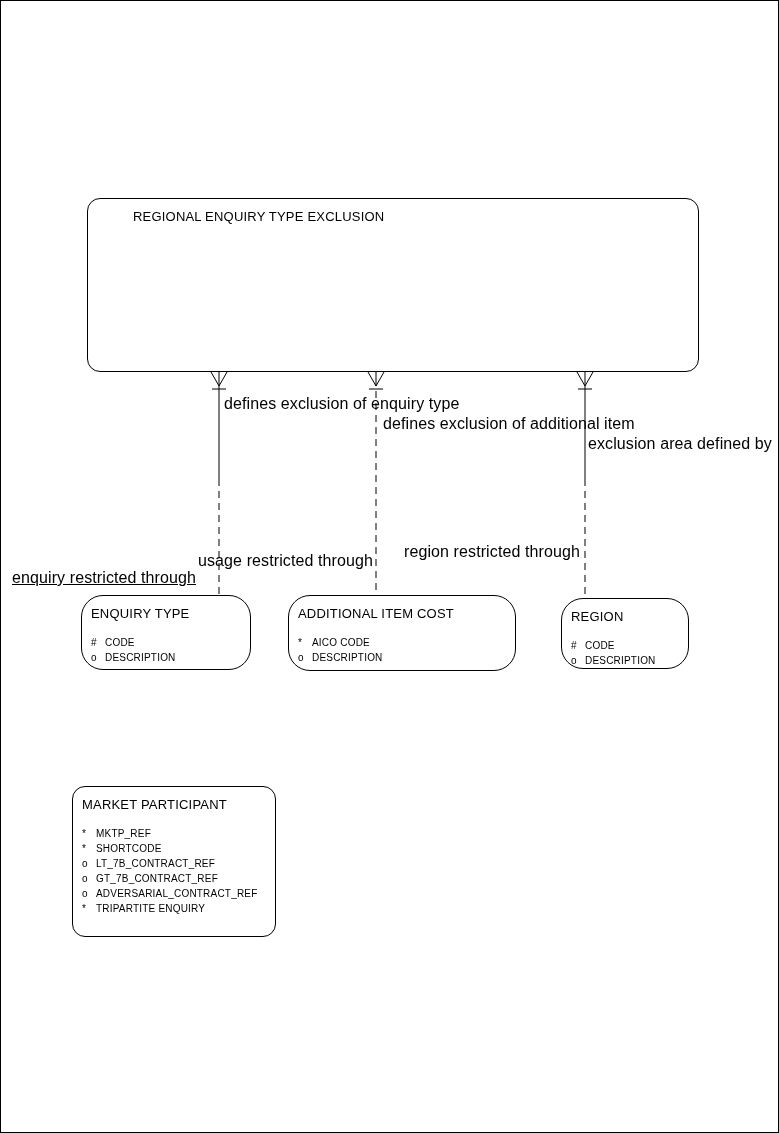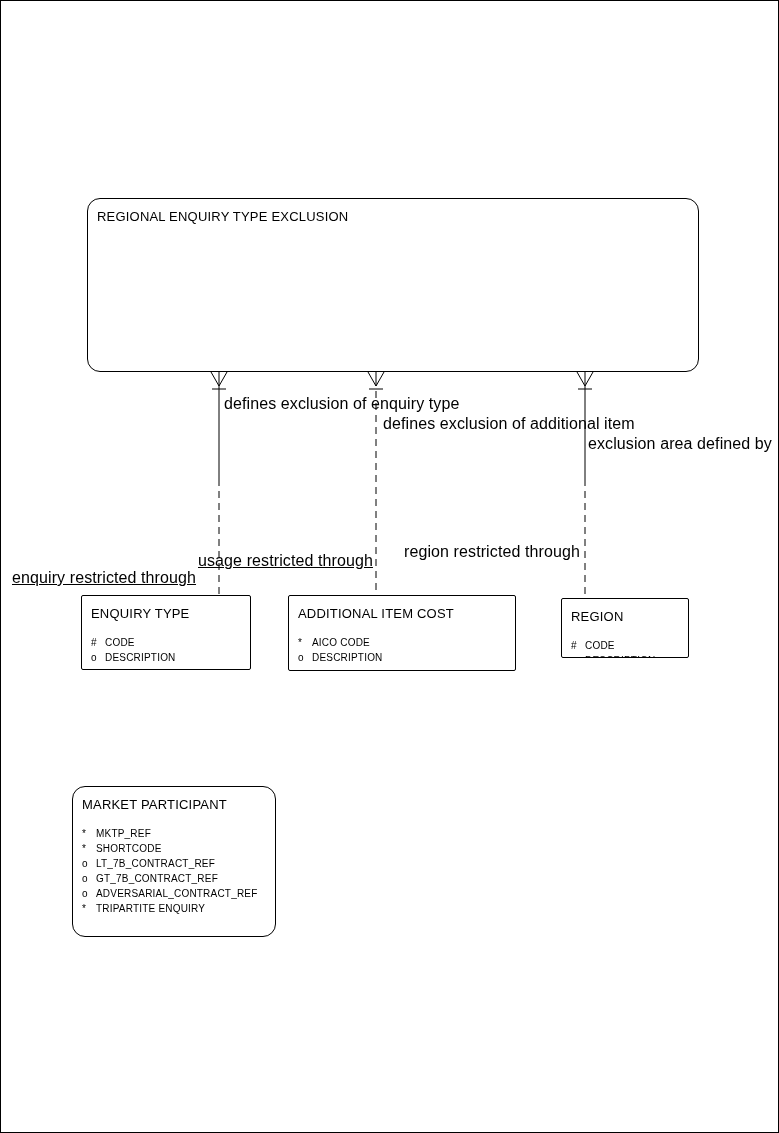--- a/index.html
+++ b/index.html
@@ -11,21 +11,21 @@
     border:1px solid #000;
     font-family:"Liberation Sans",sans-serif;
     color:#000;
     overflow:hidden;
   }
   svg.lines{position:absolute;left:0;top:0;width:779px;height:1133px;}
   .entity{
     position:absolute;
     box-sizing:border-box;
     border:1px solid #000;
-    border-radius:2px;
+    border-radius:22px;
     background:#fff;
     overflow:hidden;
   }
   .entity .title{
     font-size:13px;
     padding:10px 8px 0 9px;
     white-space:nowrap;
     letter-spacing:0.2px;
   }
   .entity .attrs{margin-top:14px;padding-left:9px;}
@@ -65,21 +65,21 @@
     </g>
 
     <g>
       <path d="M576,371 L584,385 L592,371"></path>
       <line x1="577" y1="388" x2="591" y2="388"></line>
       <line x1="584" y1="371" x2="584" y2="478"></line>
       <line x1="584" y1="478" x2="584" y2="597" stroke-dasharray="7 5"></line>
     </g>
   </svg>
 
-  <div class="entity" style="left:86px;top:197px;width:612px;height:174px;border-radius:13px;">
+  <div class="entity" style="left:86px;top:197px;width:612px;height:174px;border-radius:13px;padding-left:36px;">
     <div class="title">REGIONAL ENQUIRY TYPE EXCLUSION</div>
   </div>
 
   <div class="entity" style="left:80px;top:594px;width:170px;height:75px;">
     <div class="title">ENQUIRY TYPE</div>
     <div class="attrs">
       <div class="attr">
         <span class="pfx">#</span><span>CODE</span>
       </div>
       <div class="attr">
@@ -93,21 +93,21 @@
     <div class="attrs">
       <div class="attr">
         <span class="pfx">*</span><span>AICO CODE</span>
       </div>
       <div class="attr">
         <span class="pfx">o</span><span>DESCRIPTION</span>
       </div>
     </div>
   </div>
 
-  <div class="entity" style="left:560px;top:597px;width:128px;height:60px;">
+  <div class="entity" style="left:560px;top:597px;width:128px;height:71px;">
     <div class="title">REGION</div>
     <div class="attrs">
       <div class="attr">
         <span class="pfx">#</span><span>CODE</span>
       </div>
       <div class="attr">
         <span class="pfx">o</span><span>DESCRIPTION</span>
       </div>
     </div>
   </div>
@@ -132,17 +132,17 @@
       </div>
       <div class="attr">
         <span class="pfx">*</span><span>TRIPARTITE ENQUIRY</span>
       </div>
     </div>
   </div>
 
   <div class="rel-label" style="left:223px;top:394px;">defines exclusion of enquiry type</div>
   <div class="rel-label" style="left:382px;top:414px;text-align:center;">defines exclusion of additional item</div>
   <div class="rel-label" style="left:587px;top:434px;">exclusion area defined by</div>
-  <div class="rel-label" style="left:197px;top:551px;text-decoration:underline;">usage restricted through</div>
+  <div class="rel-label" style="left:197px;top:551px;">usage restricted through</div>
   <div class="rel-label" style="left:403px;top:542px;">region restricted through</div>
   <div class="rel-label" style="left:11px;top:568px;text-decoration:underline;">enquiry restricted through</div>
 
 </div>
 
 </body></html>

